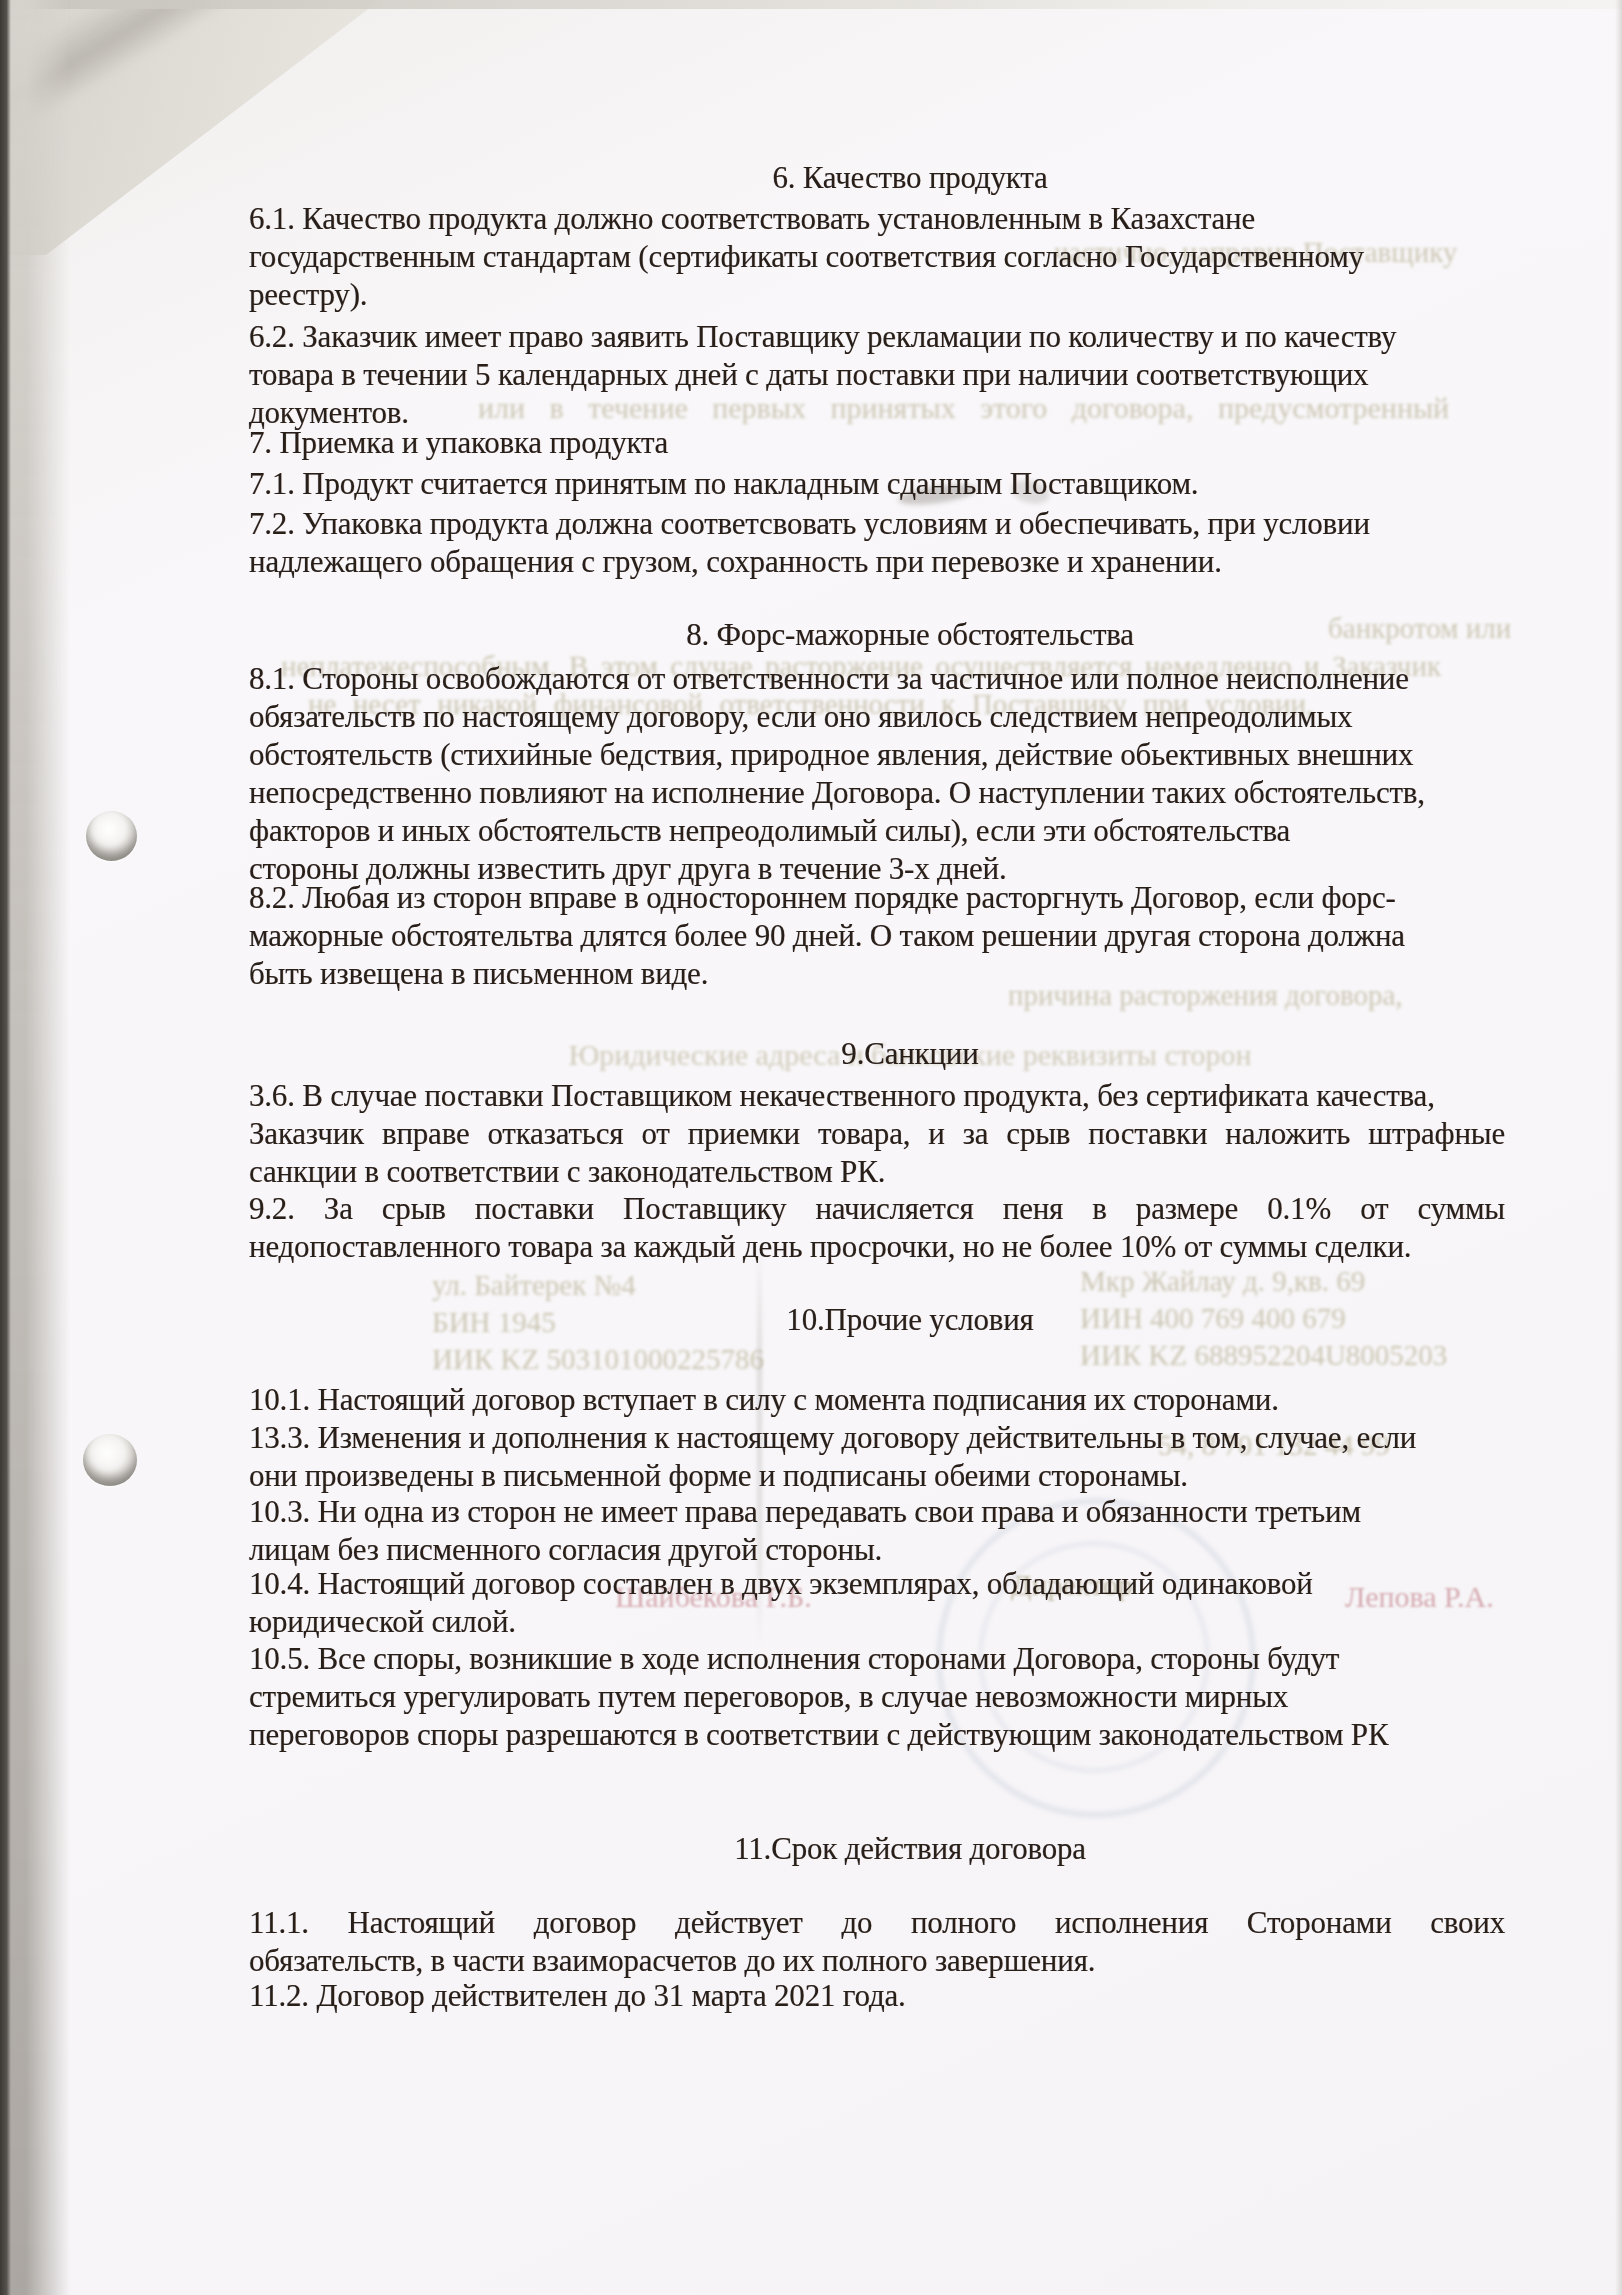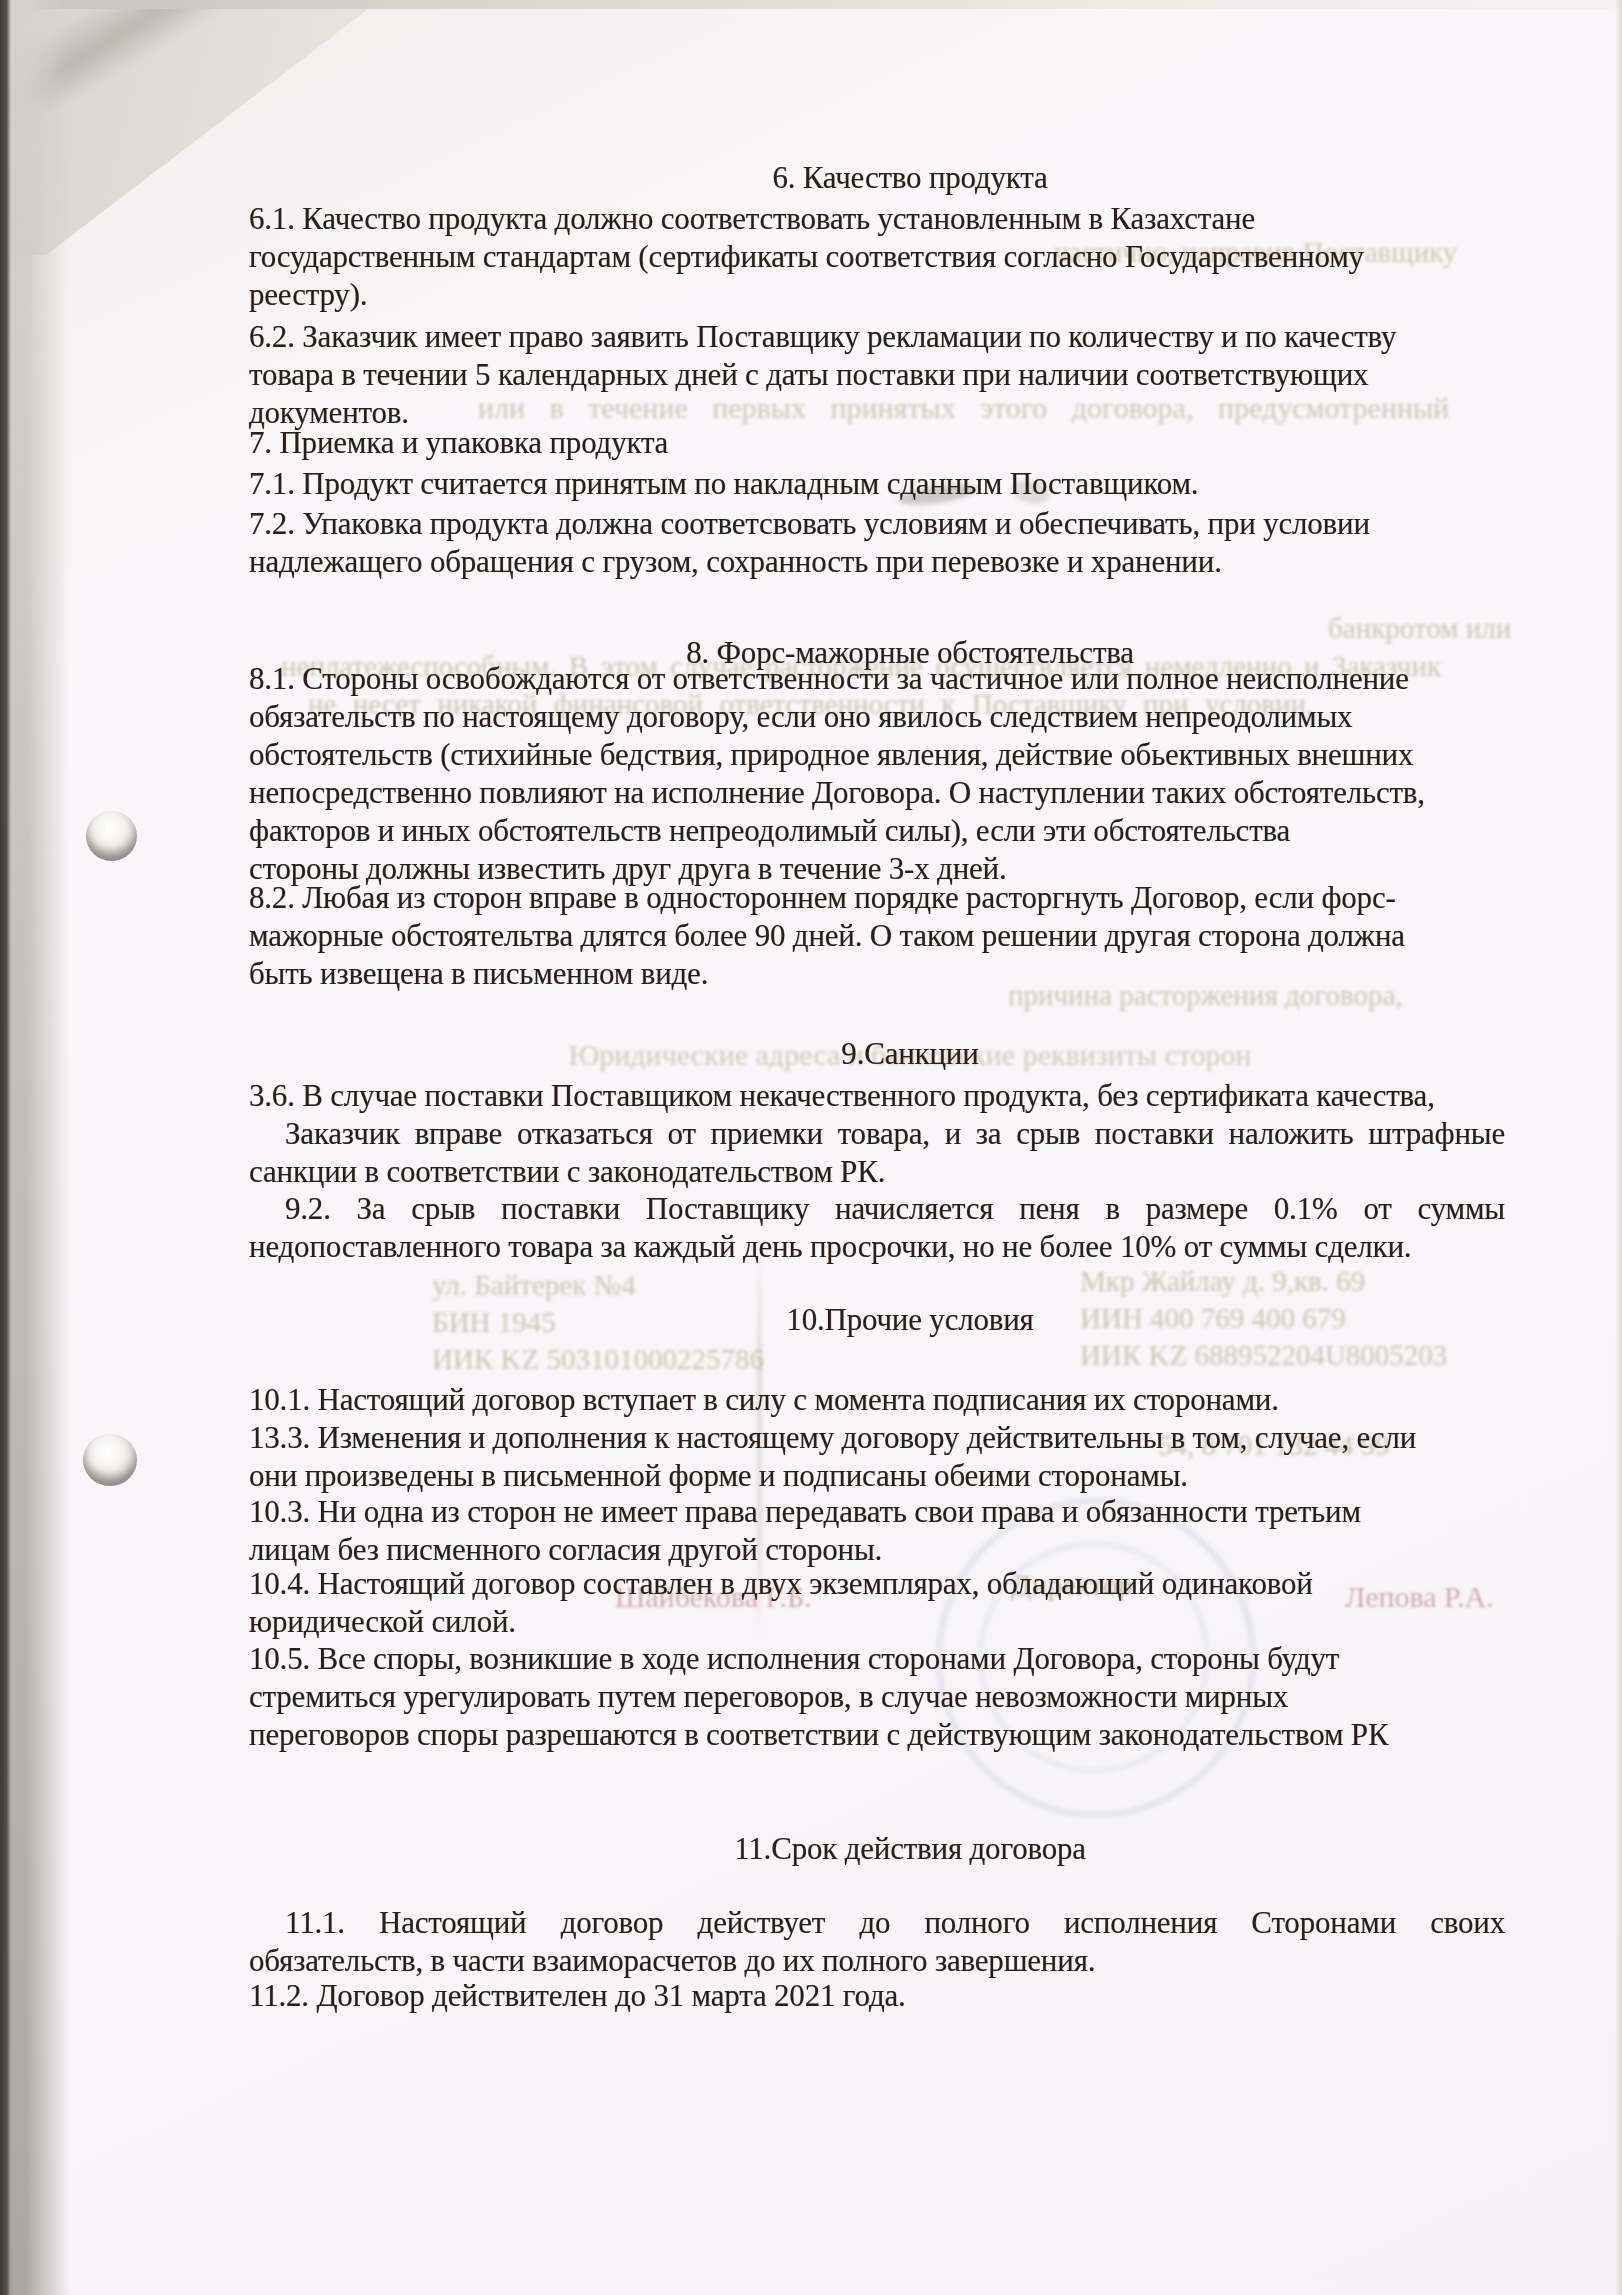--- a/index.html
+++ b/index.html
@@ -62,26 +62,26 @@
   #sig-title{color:rgba(150,140,100,.5);}
   .stamp{position:absolute;left:936px;top:1498px;width:308px;height:308px;
     border:6.5px solid rgba(100,120,175,.12);border-radius:50%;filter:blur(2px);z-index:1;}
   .stamp-inner{position:absolute;left:978px;top:1541px;width:222px;height:222px;
     border:5.2px solid rgba(100,120,175,.09);border-radius:50%;filter:blur(2px);z-index:1;}
   
   .block{position:absolute;left:249px;width:1256px;color:#271f18;font-size:31px;
     letter-spacing:-0.2px;z-index:2;
     text-shadow:0.4px 0.3px 0 rgba(110,45,30,.28),-0.4px -0.2px 0 rgba(35,60,115,.22);}
   .block .line{height:38px;line-height:38px;white-space:nowrap;}
-  .block .line.stretch{white-space:normal;text-align:justify;text-align-last:justify;margin-left:36px;}
+  .block .line.stretch{white-space:normal;text-align:justify;text-align-last:justify;}
   .block.heading{width:1322px;}
   .block.heading .line{text-align:center;}
   #h6{top:159px;}  #p61{top:200px;} #p62{top:318px;}
   #h7{top:424px;}  #p71{top:465px;} #p72{top:505px;}
-  #h8{top:634px;}  #p81{top:660px;} #p82{top:879px;}
+  #h8{top:616px;}  #p81{top:660px;} #p82{top:879px;}
   #h9{top:1035px;} #p91{top:1077px;} #p92{top:1190px;}
   #h10{top:1301px;} #p101{top:1381px;} #p102{top:1419px;}
   #p103{top:1493px;} #p104{top:1565px;} #p105{top:1640px;}
   #h11{top:1830px;} #p111{top:1904px;} #p112{top:1977px;}
 </style>
 </head>
 <body>
 
 <div class="page">
 

